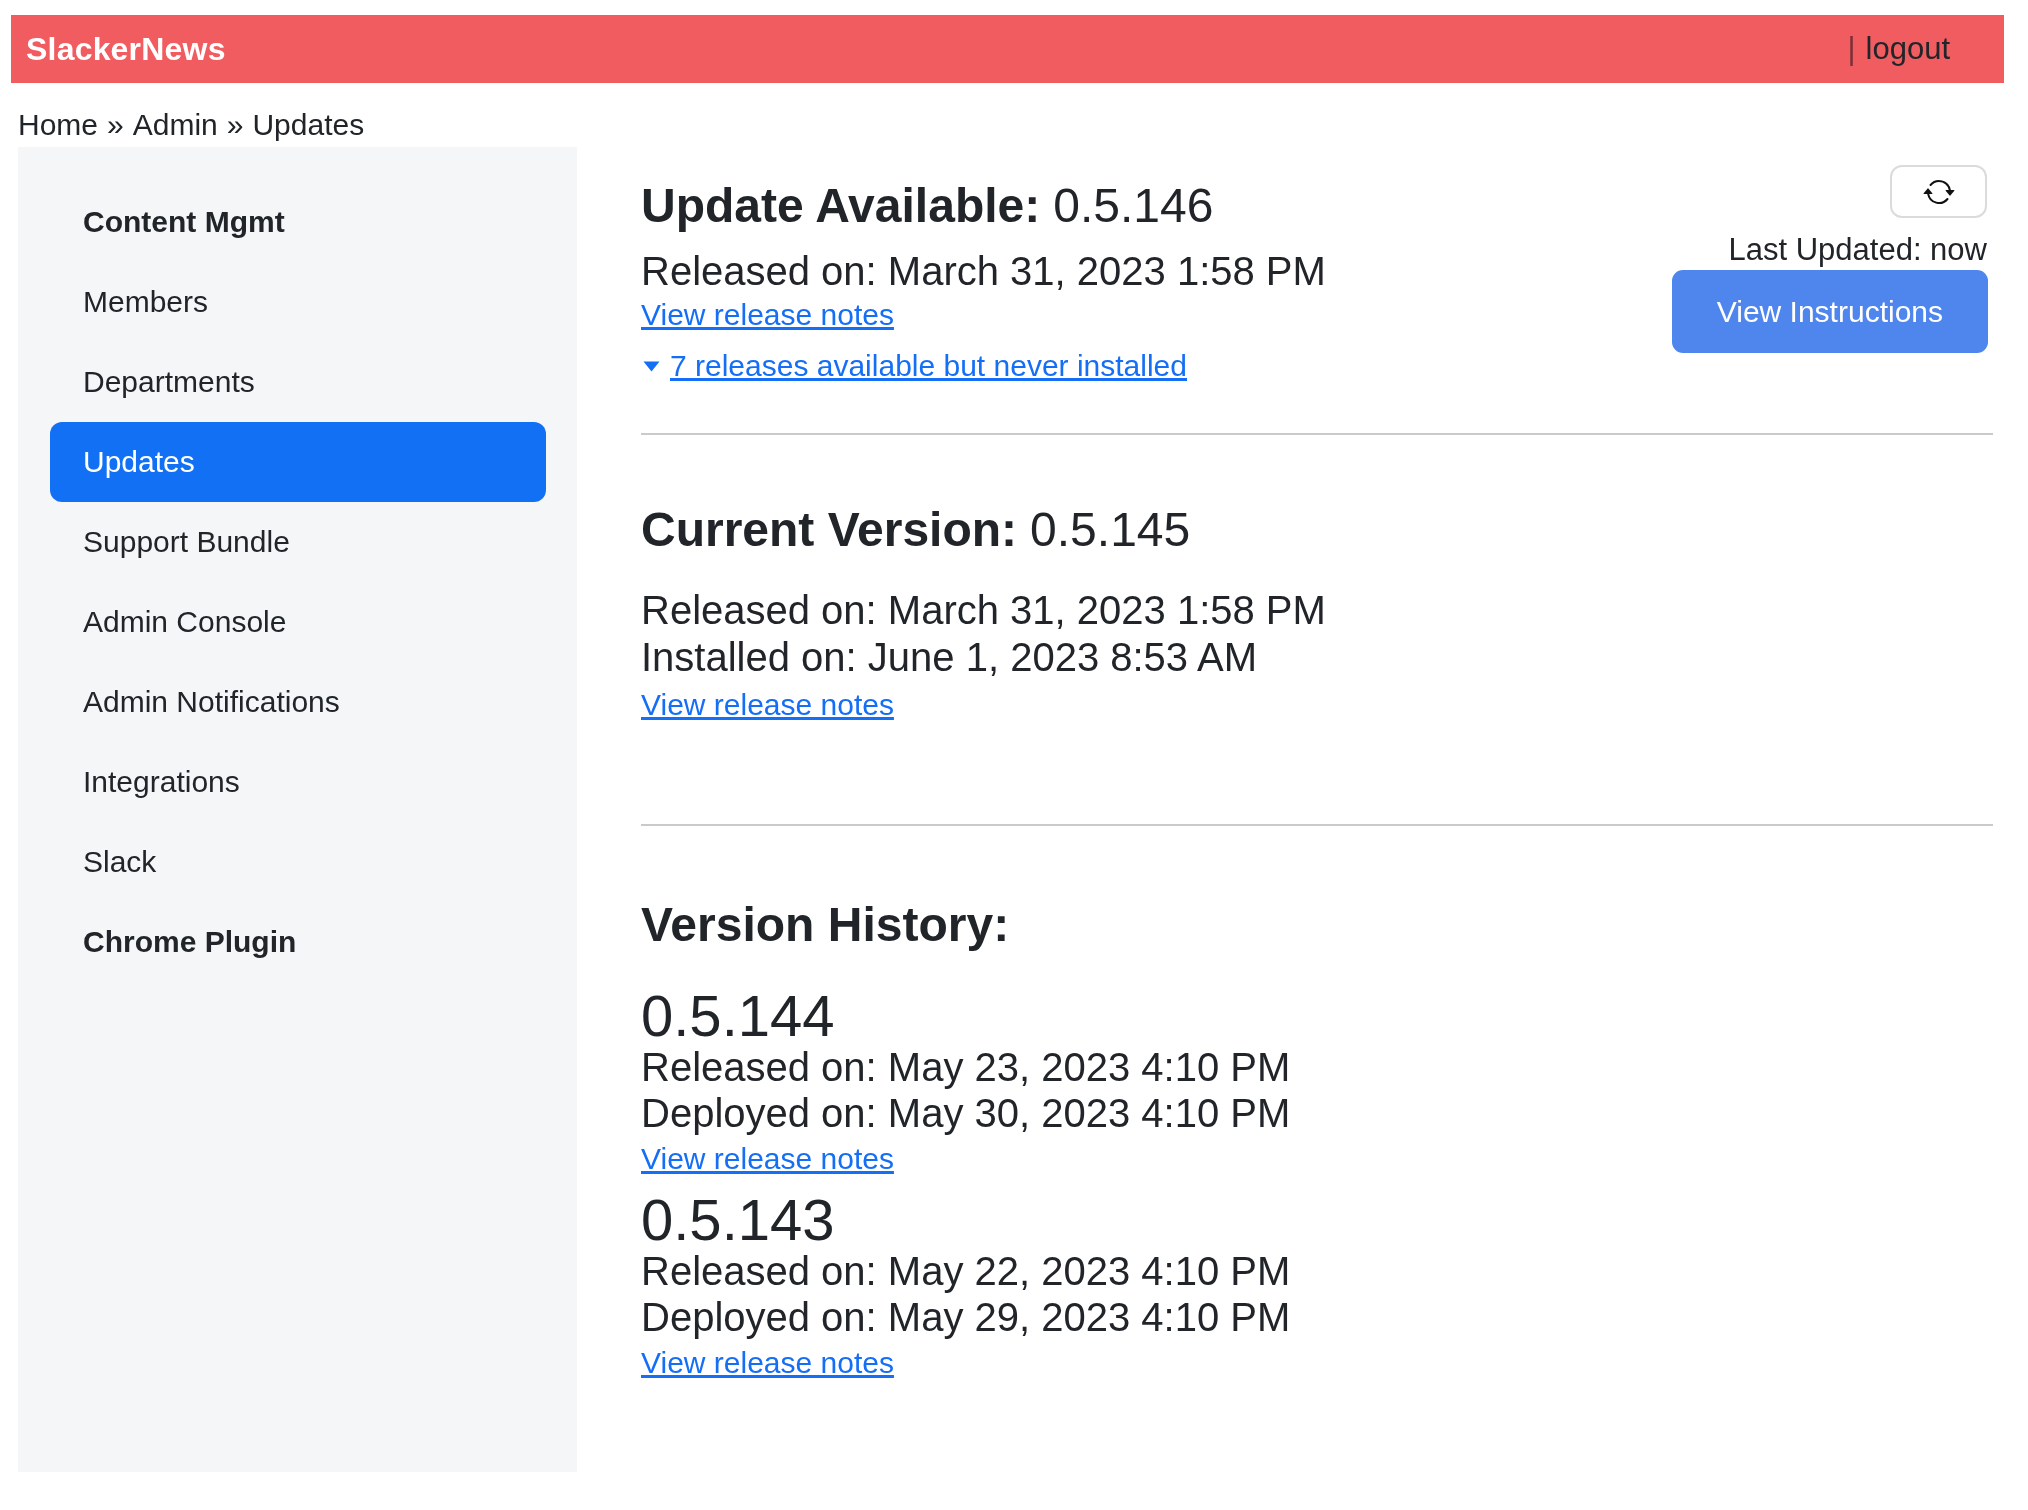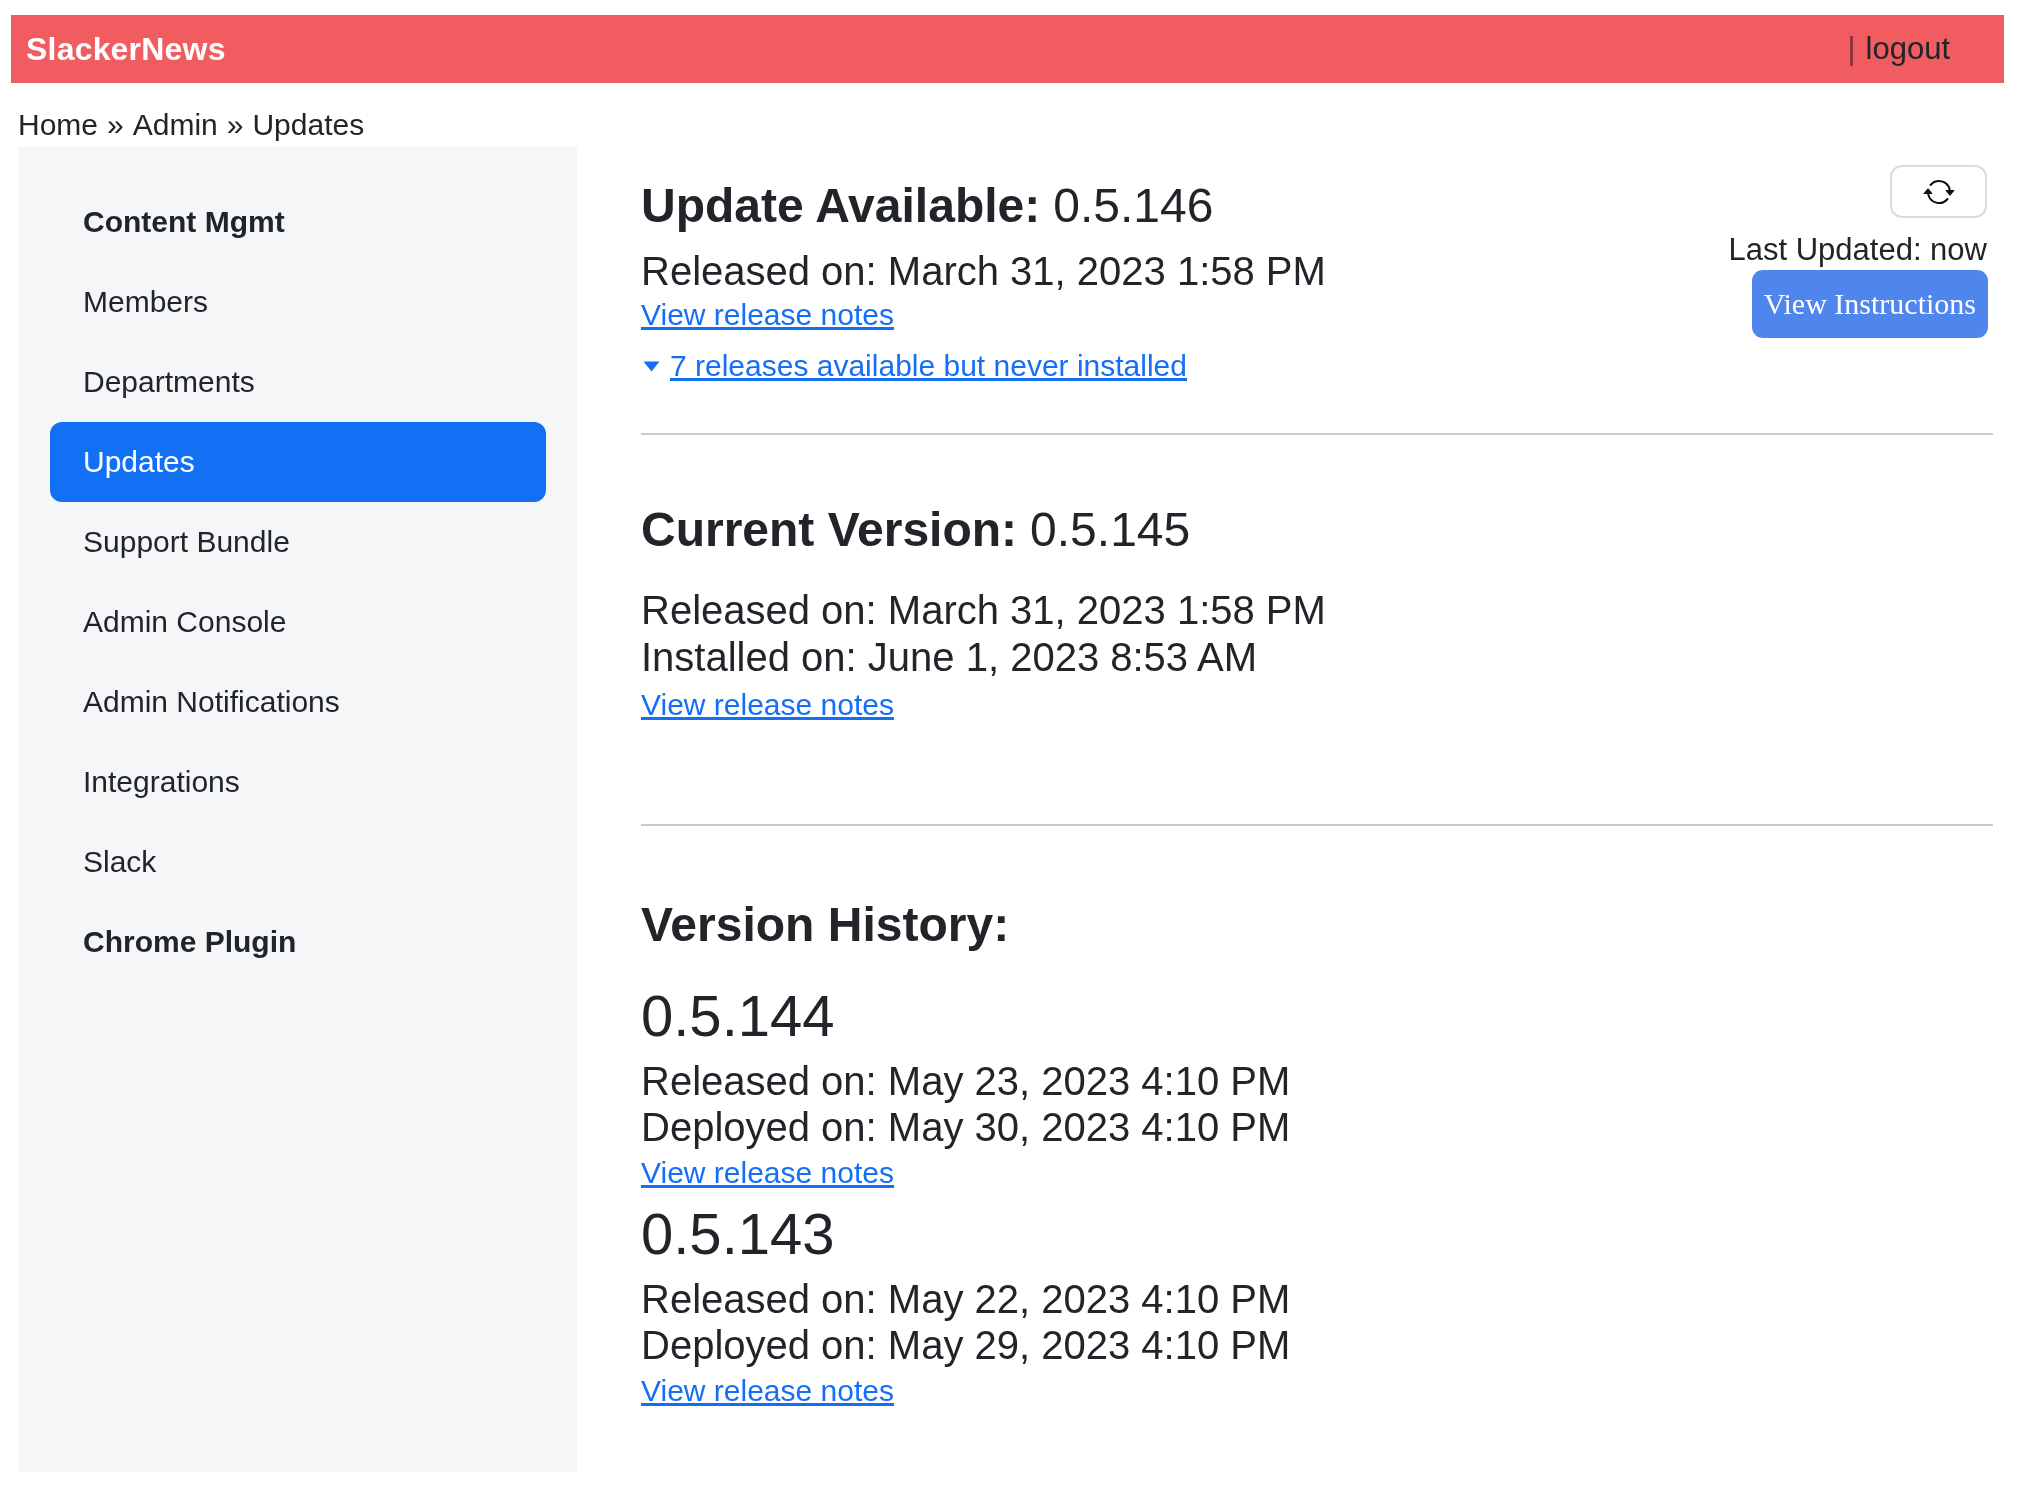--- a/index.html
+++ b/index.html
@@ -69,33 +69,33 @@
   }
   .caret{flex:none;display:inline-block;}
   .rule{border:none;border-top:2px solid var(--divider);}
   .rule-1{margin-top:45px;}
   .rule-2{margin-top:96px;}
   .sec2 .h1{margin-top:66px;}
   .sec2 .released{margin-top:28px;}
   .hist .h1{margin-top:70px;}
   .hist .h2-version{margin-top:36px;}
   .hist .entry + .entry .h2-version{margin-top:12px;}
-  .hist .released{margin-top:16px;}
+  .hist .released{margin-top:2px;}
   .sec1 .released{margin-top:14px;}
   
   .refresh-btn{
     position:absolute;top:18px;right:41px;width:97px;height:53px;
     background:#fff;border:2px solid var(--btn-border);border-radius:12px;
     display:flex;align-items:center;justify-content:center;cursor:pointer;
   }
   .last-updated{position:absolute;top:85px;right:41px;font-size:31px;margin-left:32px;}
   .instructions-btn{
-    position:absolute;top:123px;right:40px;height:68px;
+    position:absolute;top:123px;right:40px;height:83px;
     background:var(--blue-btn);color:#fff;border:none;border-radius:11px;
-    font-size:30px;font-family:Liberation Serif, serif;padding:0 12px;cursor:pointer;
+    font-size:30px;font-family:Liberation Sans, sans-serif;padding:0 45px;cursor:pointer;
   }
 </style>
 </head>
 <body>
 
 <div class="page">
 
   <header class="topbar">
     <span class="brand">SlackerNews</span>
     <span class="logout-area">

